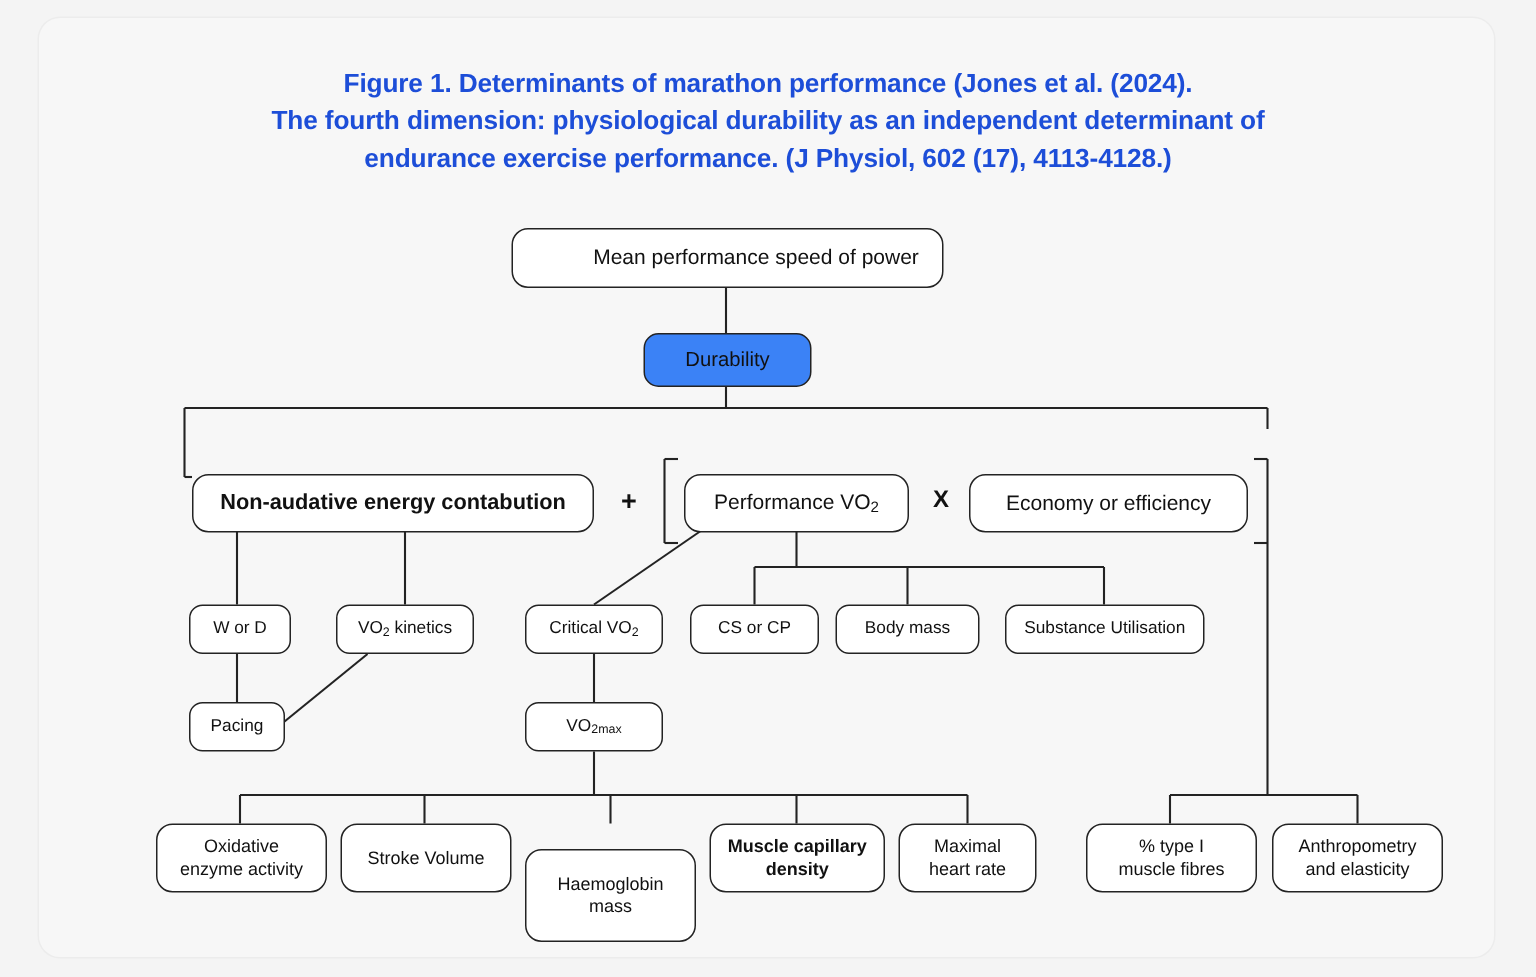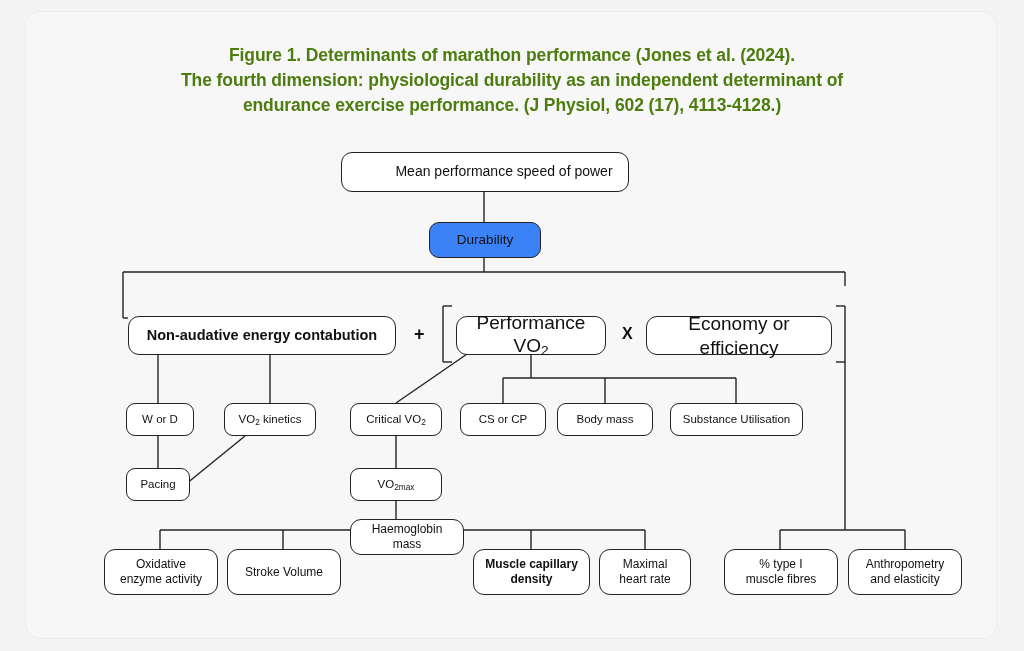--- a/index.html
+++ b/index.html
@@ -27,21 +27,21 @@
   }
   #title {
     position: absolute;
     left: 80px;
     top: 43px;
     width: 864px;
     text-align: center;
     font-size: 17.5px;
     font-weight: bold;
     line-height: 1.42;
-    color: #4d7c0f;
+    color: #1d4ed8;
     letter-spacing: -0.1px;
   }
   svg.lines {
     position: absolute;
     left: 0;
     top: 0;
     width: 1024px;
     height: 651px;
     pointer-events: none;
   }
@@ -69,21 +69,21 @@
     font-weight: normal;
     font-size: 13.5px;
     border-radius: 10px;
   }
   .node.level2 {
     font-size: 14.5px;
     font-weight: bold;
     border-radius: 11px;
   }
   .node.level2b {
-    font-size: 19px;
+    font-size: 14px;
     border-radius: 11px;
   }
   .node.small {
     font-size: 11.5px;
     border-radius: 9px;
   }
   .node.leaf {
     font-size: 12px;
     border-radius: 11px;
   }
@@ -223,21 +223,21 @@
     <span>
       <span>Oxidative</span><br>
       <span>enzyme activity</span>
     </span>
   </div>
 
   <div class="node leaf" style="left:227px; top:549px; width:114px; height:46px;text-align:center;">
     <span>Stroke Volume</span>
   </div>
 
-  <div class="node leaf" style="left:350px; top:519px; width:114px; height:36px;">
+  <div class="node leaf" style="left:350px; top:566px; width:114px; height:62px;">
     <span>
       <span>Haemoglobin</span><br>
       <span>mass</span>
     </span>
   </div>
 
   <div class="node leaf" style="left:473px; top:549px; width:117px; height:46px;font-weight:bold;">
     <span>
       <span>Muscle capillary</span><br>
       <span>density</span>

